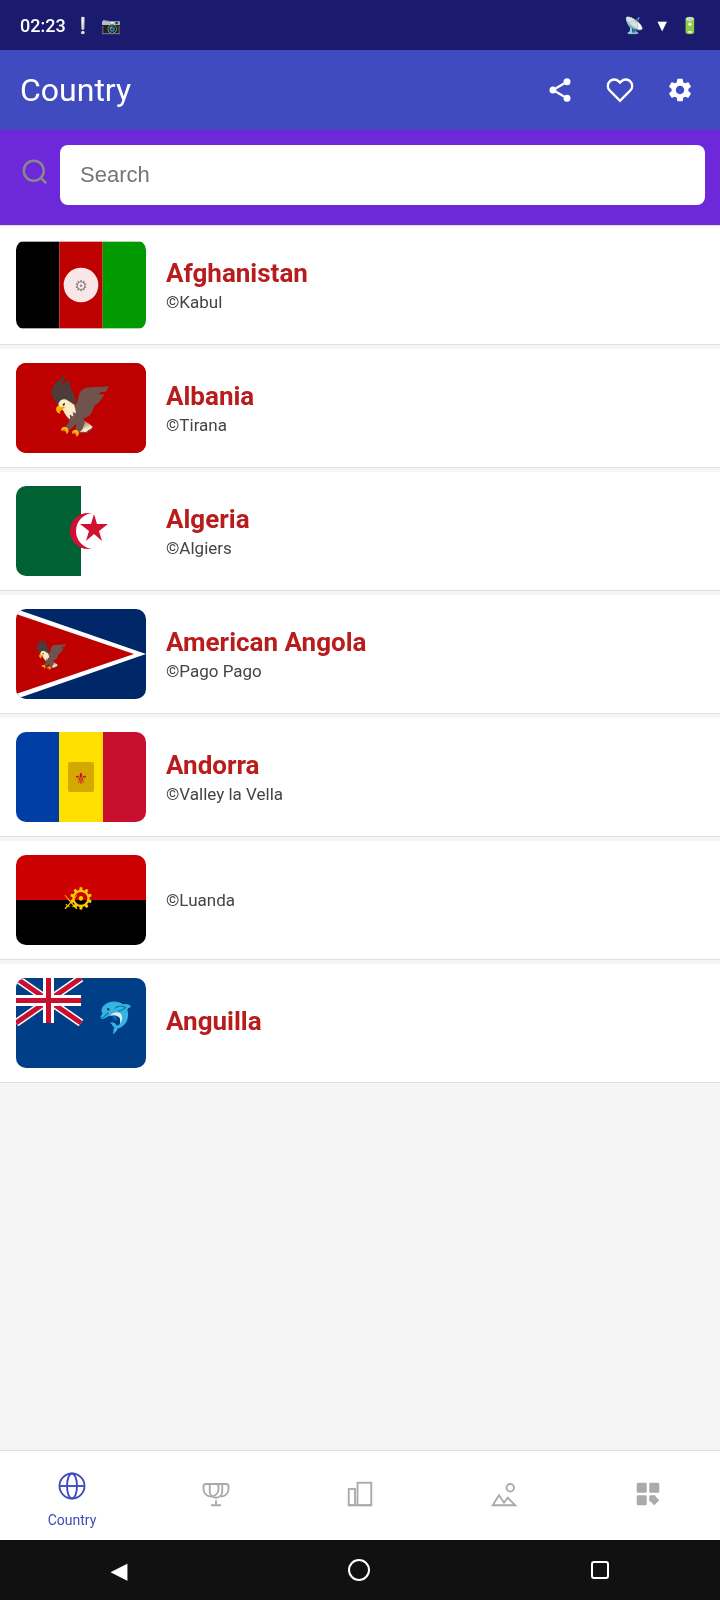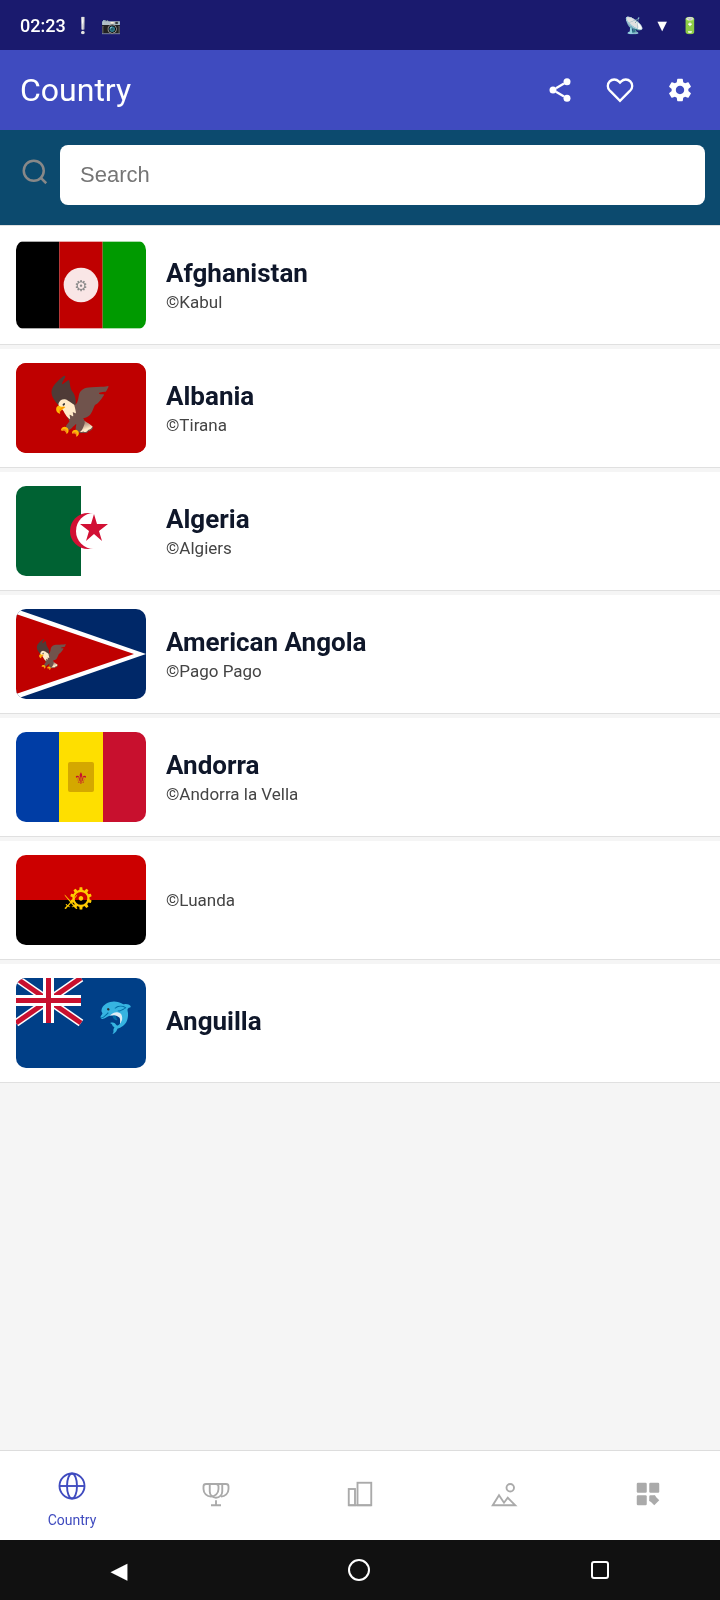--- a/index.html
+++ b/index.html
@@ -52,21 +52,21 @@
       cursor: pointer;
       width: 40px;
       height: 40px;
       display: flex;
       align-items: center;
       justify-content: center;
     }
 
     
     .search-container {
-      background: #0c4a6e;
+      background: #6d28d9;
       padding: 15px 15px 20px 15px;
       display: flex;
       align-items: center;
       gap: 10px;
     }
     .search-icon-wrap {
       color: #777;
       font-size: 24px;
       margin-left: 5px;
     }
@@ -101,21 +101,21 @@
       margin-right: 20px;
       display: flex;
       align-items: center;
       justify-content: center;
       font-size: 60px;
     }
     .country-info { flex: 1; }
     .country-name {
       font-size: 26px;
       font-weight: 700;
-      color: #0f172a;
+      color: #b91c1c;
       margin-bottom: 4px;
     }
     .country-capital {
       font-size: 17px;
       color: #444;
     }
 
     
     .bottom-nav {
       position: fixed;
@@ -301,21 +301,21 @@
       <svg width="130" height="90" viewBox="0 0 130 90">
         <rect width="43" height="90" fill="#003DA5"></rect>
         <rect x="43" width="44" height="90" fill="#FEDF00"></rect>
         <rect x="87" width="43" height="90" fill="#C8102E"></rect>
         <rect x="52" y="30" width="26" height="30" fill="#D4A800" rx="2"></rect>
         <text x="65" y="52" text-anchor="middle" font-size="16" fill="#C8102E">⚜</text>
       </svg>
     </div>
     <div class="country-info">
       <div class="country-name">Andorra</div>
-      <div class="country-capital">©Andorra la Vella</div>
+      <div class="country-capital">©Valley la Vella</div>
     </div>
   </div>
 
   <div class="country-item">
     <div class="flag-container" style="padding:0; overflow:hidden; border-radius:10px;">
       <svg width="130" height="90" viewBox="0 0 130 90">
         <rect width="130" height="45" fill="#CC0000"></rect>
         <rect y="45" width="130" height="45" fill="#000"></rect>
         <text x="65" y="54" text-anchor="middle" font-size="30" fill="#FFCB00">⚙</text>
         <text x="55" y="54" text-anchor="middle" font-size="20" fill="#FFCB00">⚔</text>

